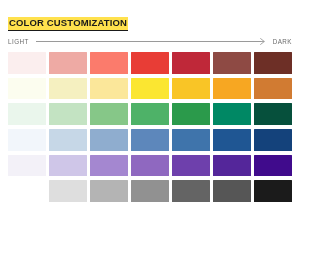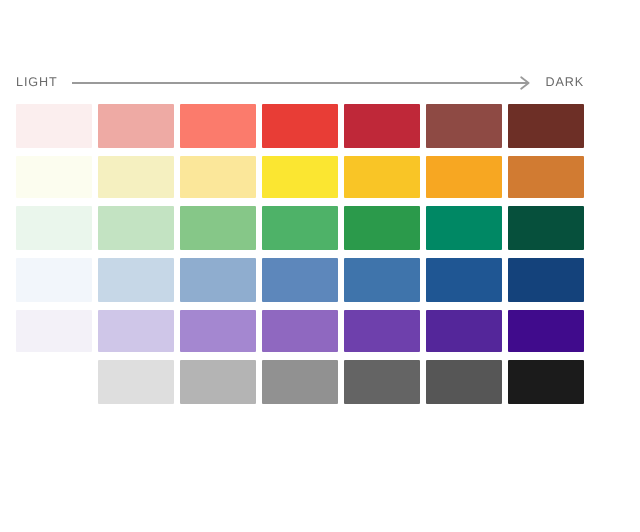--- a/index.html
+++ b/index.html
@@ -101,20 +101,23 @@
     height: 21.5px;
     border-radius: 0.5px;
     box-sizing: border-box;
   }
 </style>
 </head>
 <body>
 
 <div class="page">
 
+  <div class="title-wrap">
+    <span class="title" style="background: rgb(255, 225, 77);">COLOR CUSTOMIZATION</span>
+  </div>
 
   <div class="axis">
     <span class="axis-label left">LIGHT</span>
     <span class="axis-line">
       <svg class="axis-arrow" viewBox="0 0 9 9">
         <path d="M0 4.5 L8 4.5 M4.6 1.6 L8.3 4.5 L4.6 7.4" fill="none" stroke="#9a9a9a" stroke-width="0.9" stroke-linecap="round" stroke-linejoin="round"></path>
       </svg>
     </span>
     <span class="axis-label right">DARK</span>
   </div>

